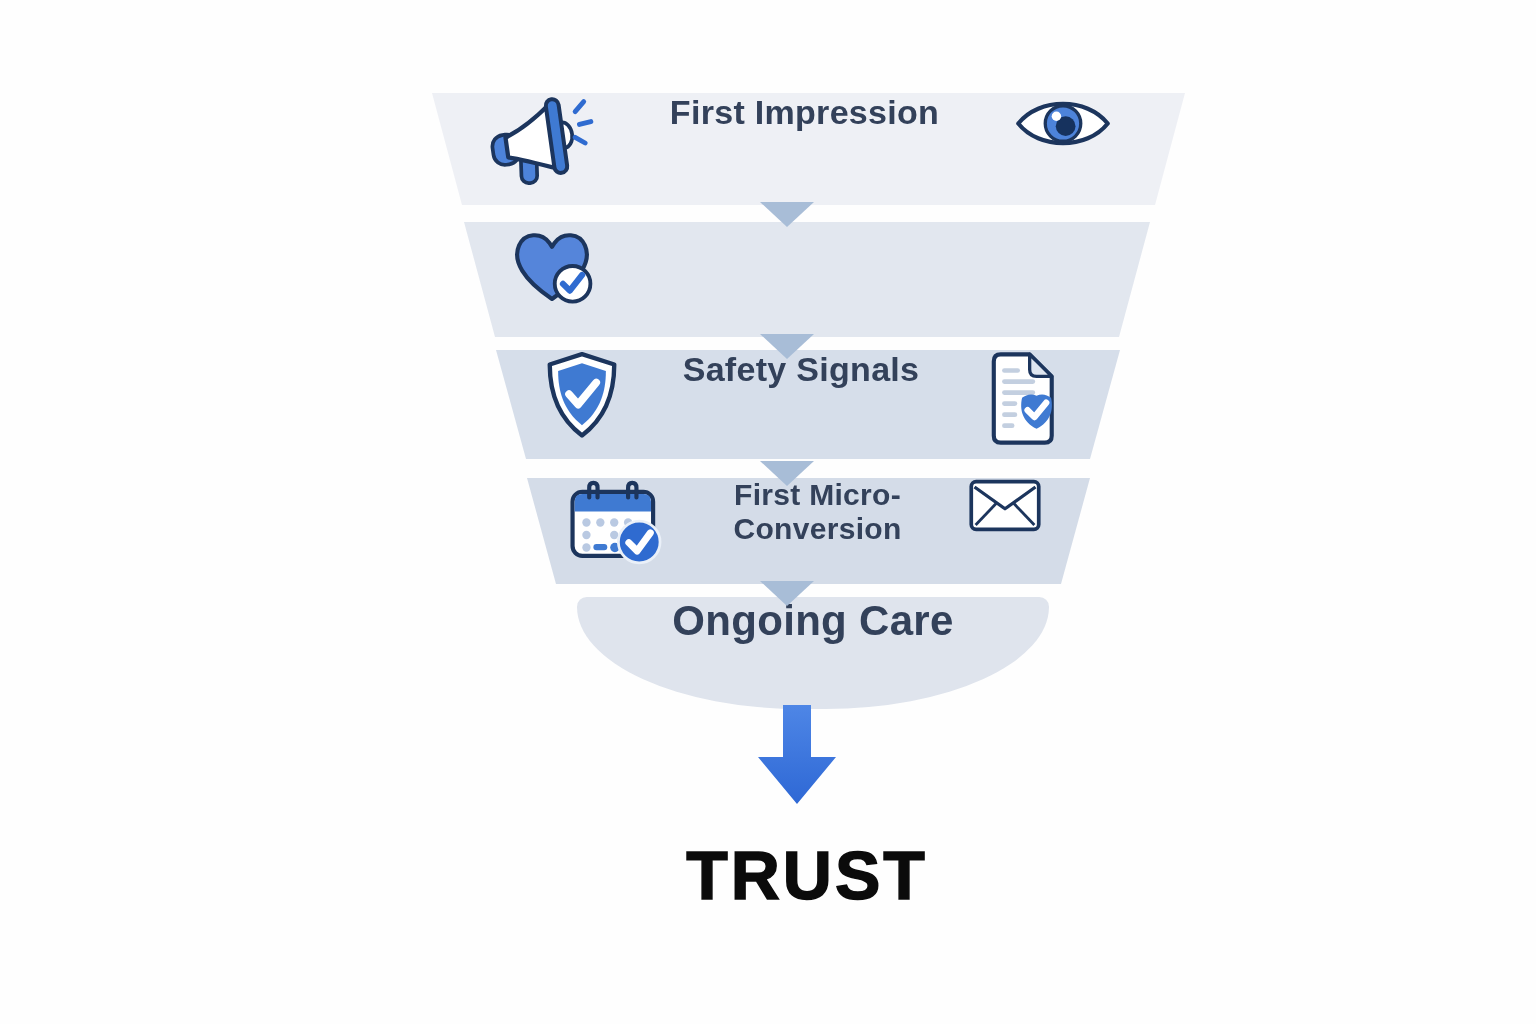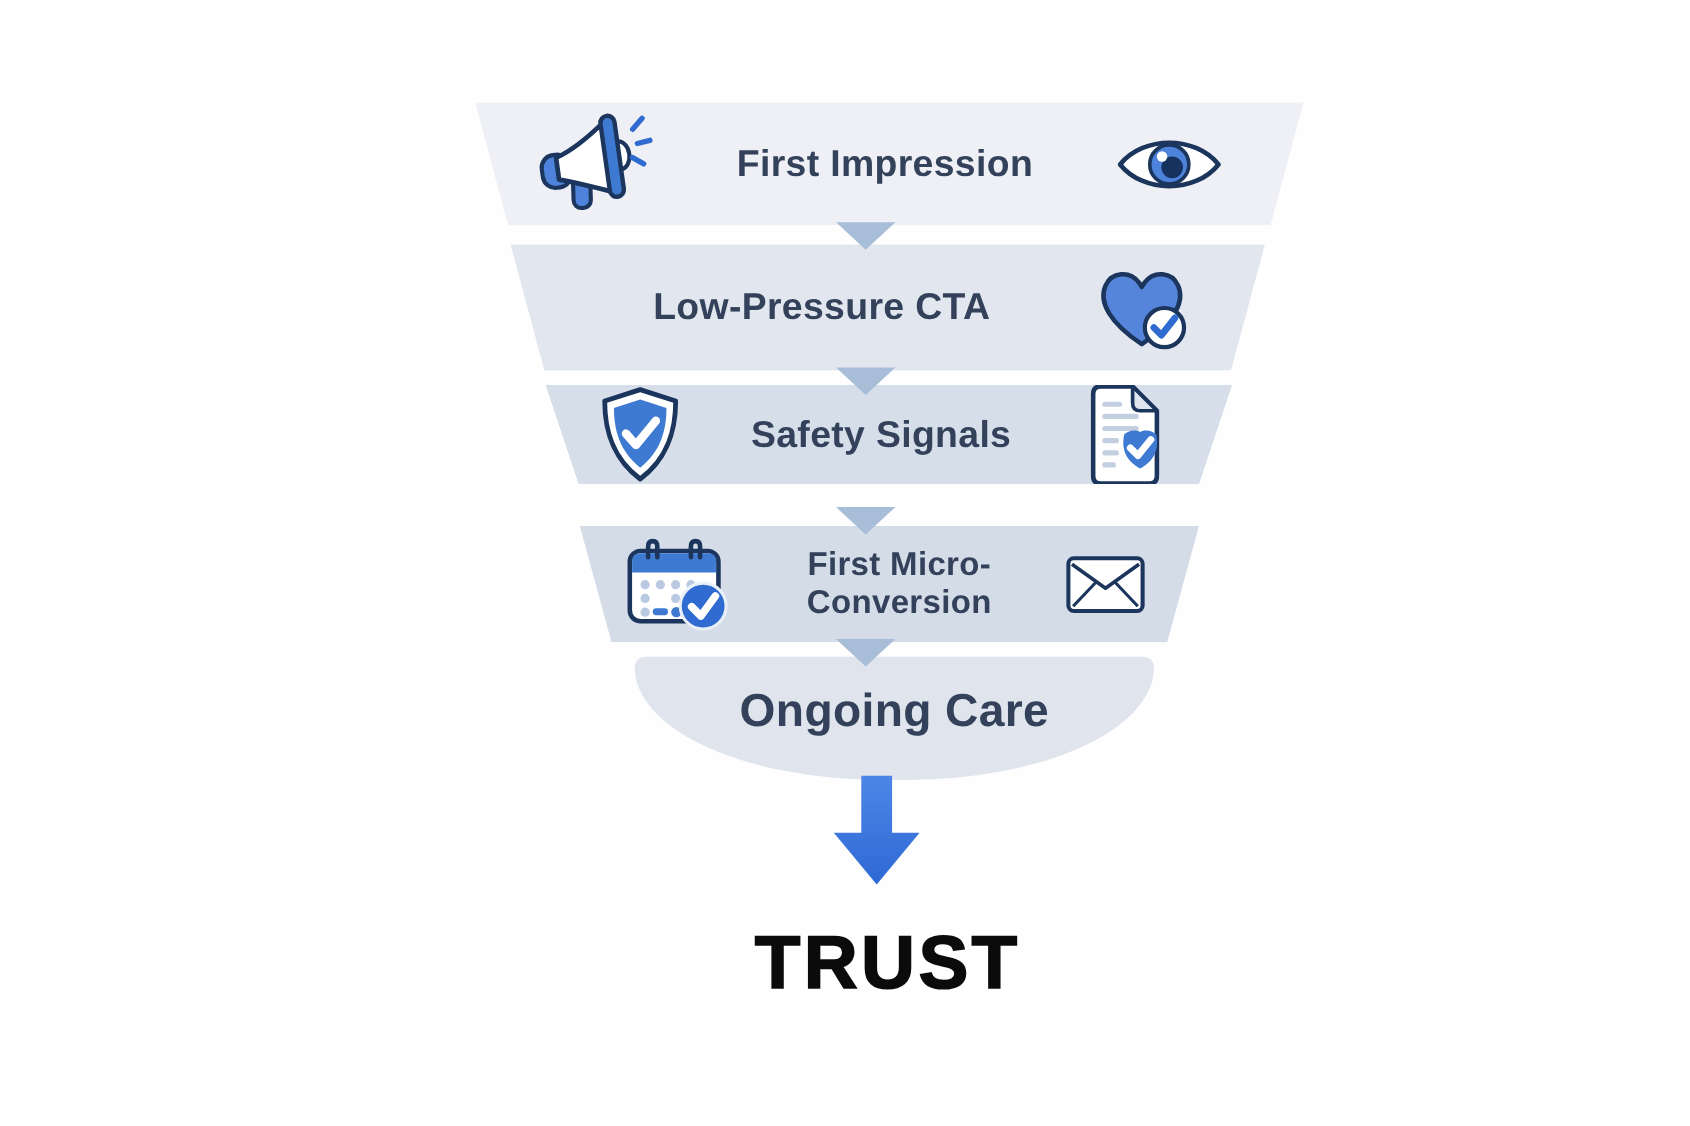--- a/index.html
+++ b/index.html
@@ -1,33 +1,33 @@
 <!DOCTYPE html>
 <html><head>
 <meta charset="utf-8">
 <style>
   html,body{margin:0;padding:0;background:#ffffff;}
   .canvas{
     position:relative;width:1536px;height:1024px;background:#fefefe;overflow:hidden;
     font-family:"Liberation Sans",sans-serif;
   }
   .stage{
-    position:absolute;display:flex;align-items:center;box-sizing:border-box;
+    position:absolute;display:flex;align-items:flex-start;box-sizing:border-box;
   }
   .stage .label{
     flex:1;text-align:center;font-weight:bold;color:#33415a;letter-spacing:.3px;
   }
   
   .stage1{left:432px;top:93px;width:753px;height:112px;background:#eef0f5;
     clip-path:polygon(0 0,100% 0,calc(100% - 30px) 100%,30px 100%);
     padding:0 72px 0 48px;}
   .stage2{left:464px;top:222px;width:686px;height:115px;background:#e2e7ef;
     clip-path:polygon(0 0,100% 0,calc(100% - 31px) 100%,31px 100%);
     padding:0 64px 0 40px;}
-  .stage3{left:496px;top:350px;width:624px;height:90px;background:#d6deea;
+  .stage3{left:496px;top:350px;width:624px;height:109px;background:#d6deea;
     clip-path:polygon(0 0,100% 0,calc(100% - 30px) 100%,30px 100%);
     padding:0 60px 0 46px;}
   .stage4{left:527px;top:478px;width:563px;height:106px;background:#d4dce8;
     clip-path:polygon(0 0,100% 0,calc(100% - 29px) 100%,29px 100%);
     padding:0 48px 0 40px;}
   .stage5{left:577px;top:597px;width:472px;height:112px;background:#dfe4ed;
     border-radius:10px 10px 230px 230px / 10px 10px 105px 105px;
     justify-content:center;padding:0 20px 14px 20px;}
   .stage1 .label{font-size:34px;}
   .stage2 .label{font-size:34px;}
@@ -80,21 +80,20 @@
     <div class="label">First Impression</div>
     <svg class="ic" width="100" height="61" viewBox="0 0 76 46">
       <path d="M4 23 C20 3 56 3 72 23 C56 43 20 43 4 23 Z" fill="#ffffff" stroke="#1c355d" stroke-width="3.2" stroke-linejoin="round"></path>
       <circle cx="38" cy="23" r="13.5" fill="#4d83da" stroke="#1c355d" stroke-width="2.5"></circle>
       <circle cx="40" cy="25" r="7.5" fill="#16325e"></circle>
       <circle cx="33" cy="17.5" r="3.6" fill="#ffffff"></circle>
     </svg>
   </div>
 
   <div class="stage stage2">
-    <div class="label">Low-Pressure CTA</div>
     <svg class="ic" width="96" height="88" viewBox="0 0 70 64">
       <path d="M35 56 C14 42 6 28 11 17 C15 8 27 7 33 15 L35 18 L37 15 C43 7 55 8 59 17 C64 28 56 42 35 56 Z" fill="#5585da" stroke="#1c355d" stroke-width="3" stroke-linejoin="round"></path>
       <circle cx="50" cy="45" r="13" fill="#ffffff" stroke="#1c355d" stroke-width="2.8"></circle>
       <polyline points="43,45 48,50 57,38.5" fill="none" stroke="#2f6bd0" stroke-width="4.5" stroke-linecap="round" stroke-linejoin="round"></polyline>
     </svg>
   </div>
 
   <div class="stage stage3">
     <svg class="ic" width="80" height="91" viewBox="0 0 62 70">
       <path d="M31 3 L56 11 C56 31 51 51 31 66 C11 51 6 31 6 11 Z" fill="#ffffff" stroke="#1c355d" stroke-width="3.4" stroke-linejoin="round"></path>

